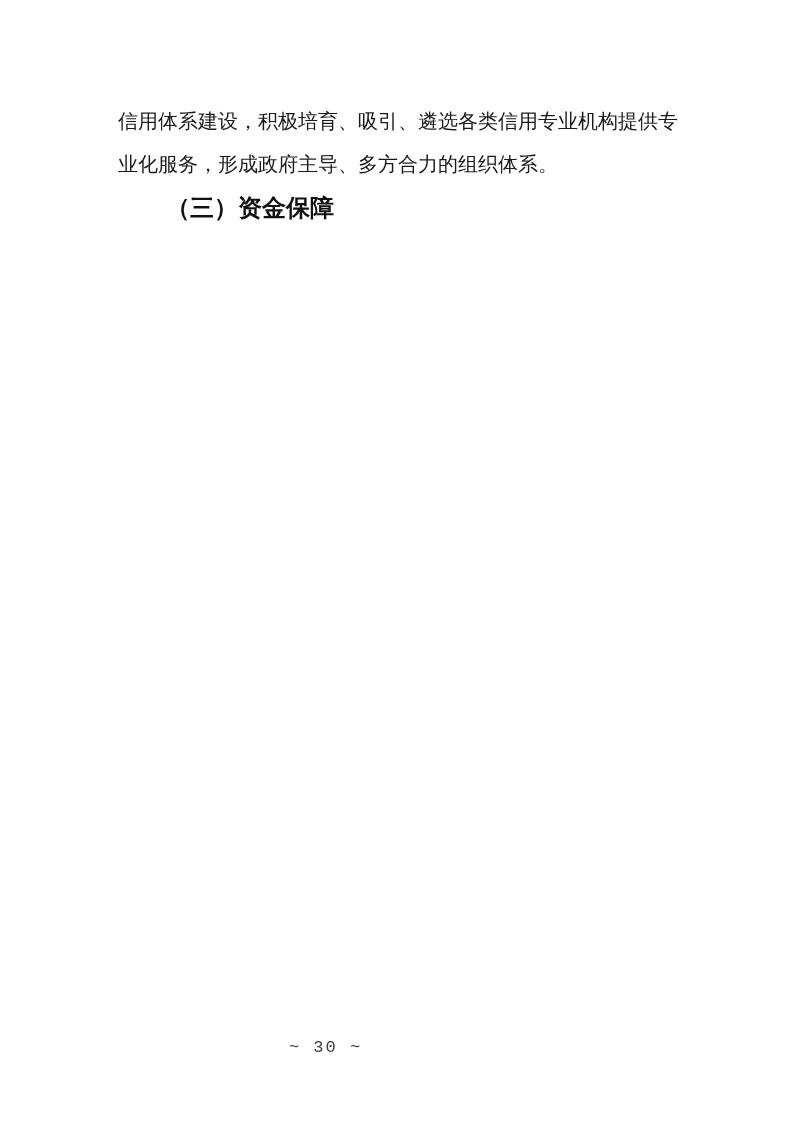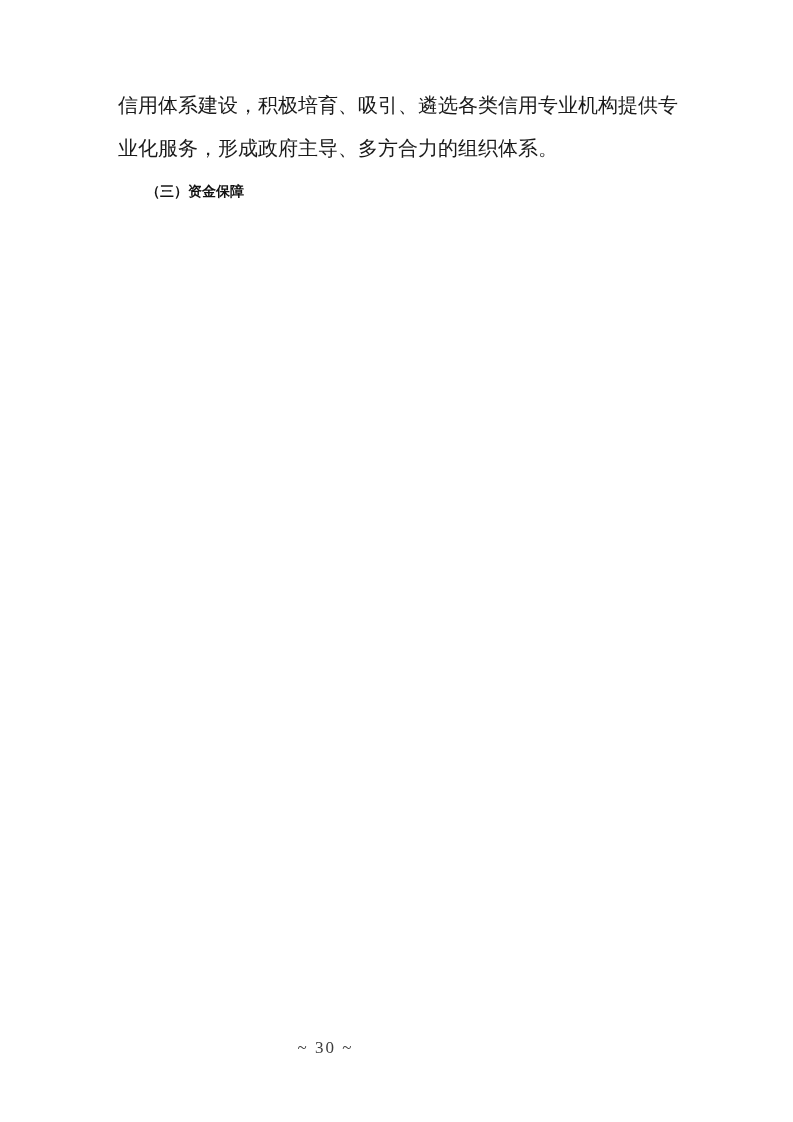--- a/index.html
+++ b/index.html
@@ -12,56 +12,56 @@
     width: 793px;
     height: 1122px;
     background: #ffffff;
     overflow: hidden;
     font-family: "Liberation Serif", "DejaVu Serif", serif;
     color: #1a1a1a;
   }
   .content {
     position: absolute;
     left: 118px;
-    top: 84px;
+    top: 100px;
     width: 560px;
   }
   .para {
     margin: 0;
     font-size: 20px;
     line-height: 43px;
     text-align: justify;
     text-indent: 2em;
     letter-spacing: 0;
     word-break: break-all;
     color: #1a1a1a;
   }
   .para.no-indent {
     text-indent: 0;
   }
   .heading {
     margin: 0;
-    font-size: 14px;
+    font-size: 24px;
     line-height: 43px;
     text-indent: 2em;
     font-weight: bold;
     font-family: "Liberation Sans", "DejaVu Sans", sans-serif;
     color: #111111;
   }
   .footer {
     position: absolute;
     left: 0;
     top: 1036px;
     width: 651px;
     text-align: center;
     font-size: 17px;
     line-height: 24px;
     letter-spacing: 2px;
     color: #3c3c3c;
-    font-family: Liberation Serif, serif;
+    font-family: Liberation Mono, monospace;
   }
 </style>
 </head>
 <body>
 
 <div class="page">
   <div class="content">
     <p class="para no-indent">信用体系建设，积极培育、吸引、遴选各类信用专业机构提供专业化服务，形成政府主导、多方合力的组织体系。</p>
     <p class="heading">（三）资金保障</p>
   </div>

